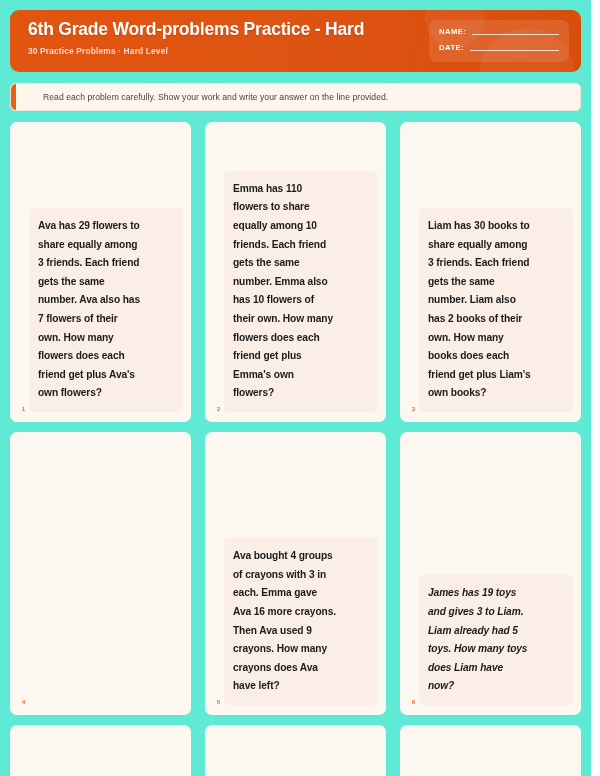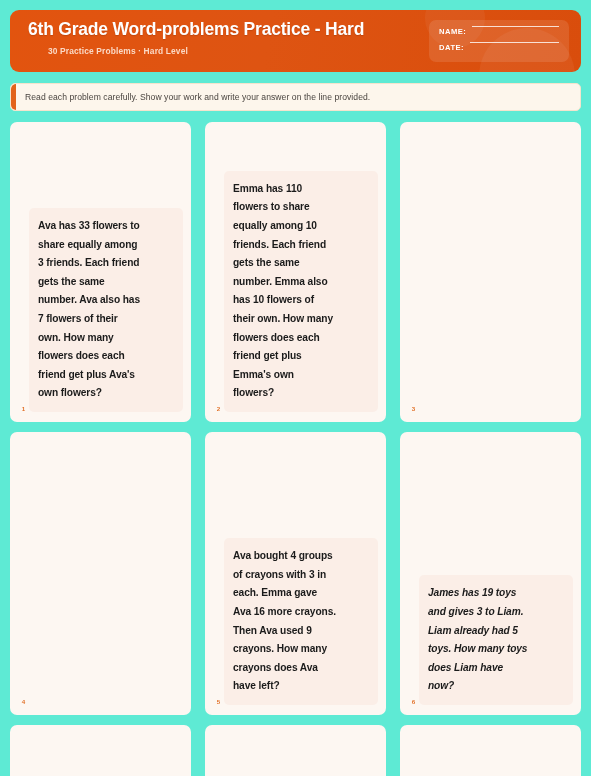--- a/index.html
+++ b/index.html
@@ -65,38 +65,37 @@
     z-index: 3;
   }
   .header-subtitle {
     position: relative;
     color: #fbd9c5;
     font-size: 8.4px;
     font-weight: bold;
     letter-spacing: 0.15px;
     margin-top: 7px;
     z-index: 3;
-    margin-left: 20px;
   }
 
   .namebox {
     position: absolute;
     right: 12px;
     top: 10px;
     width: 140px;
     height: 42px;
     border-radius: 7px;
     background: rgba(255,255,255,0.11);
     box-sizing: border-box;
     padding: 7px 10px 0 10px;
     z-index: 4;
   }
   .namebox-row {
     display: flex;
-    align-items: flex-start;
+    align-items: flex-end;
     margin-bottom: 7px;
   }
   .namebox-label {
     color: #ffffff;
     font-size: 7.6px;
     font-weight: bold;
     letter-spacing: 0.5px;
     white-space: nowrap;
   }
   .namebox-line {
@@ -112,21 +111,21 @@
   .instructions {
     position: relative;
     margin-top: 11px;
     height: 28px;
     border-radius: 5px;
     background: #fdf6ec;
     border: 1px solid #f4e4cd;
     box-sizing: border-box;
     display: flex;
     align-items: center;
-    padding-left: 14px;
+    padding-left: 32px;
     overflow: hidden;
   }
   .instructions::before {
     content: "";
     position: absolute;
     left: 0;
     top: 0;
     bottom: 0;
     width: 5px;
     background: #e2631b;
@@ -250,35 +249,39 @@
 
   <div class="instructions">
     <span class="instructions-text">Read each problem carefully. Show your work and write your answer on the line provided.</span>
   </div>
 
   <div class="grid">
 
     <div class="card tall">
       <span class="card-num">1</span>
       <div class="card-body">
-        <span class="card-text">Ava has 33 flowers to share equally among 3 friends. Each friend gets the same number. Ava also has 7 flowers of their own. How many flowers does each friend get plus Ava's own flowers?</span>
+        <span class="card-text">Ava has 29 flowers to share equally among 3 friends. Each friend gets the same number. Ava also has 7 flowers of their own. How many flowers does each friend get plus Ava's own flowers?</span>
         <span class="answer-line"><span class="ln-top"></span><span class="ln-bot"></span></span>
       </div>
     </div>
 
     <div class="card tall">
       <span class="card-num">2</span>
       <div class="card-body">
         <span class="card-text">Emma has 110 flowers to share equally among 10 friends. Each friend gets the same number. Emma also has 10 flowers of their own. How many flowers does each friend get plus Emma's own flowers?</span>
         <span class="answer-line"><span class="ln-top"></span><span class="ln-bot"></span></span>
       </div>
     </div>
 
     <div class="card tall offset-down-1">
       <span class="card-num">3</span>
+      <div class="card-body">
+        <span class="card-text">Liam has 30 books to share equally among 3 friends. Each friend gets the same number. Liam also has 2 books of their own. How many books does each friend get plus Liam's own books?</span>
+        <span class="answer-line"><span class="ln-top"></span><span class="ln-bot"></span></span>
+      </div>
     </div>
 
     <div class="card medium">
       <span class="card-num">4</span>
     </div>
 
     <div class="card medium offset-down-1">
       <span class="card-num">5</span>
       <div class="card-body">
         <span class="card-text">Ava bought 4 groups of crayons with 3 in each. Emma gave Ava 16 more crayons. Then Ava used 9 crayons. How many crayons does Ava have left?</span>

